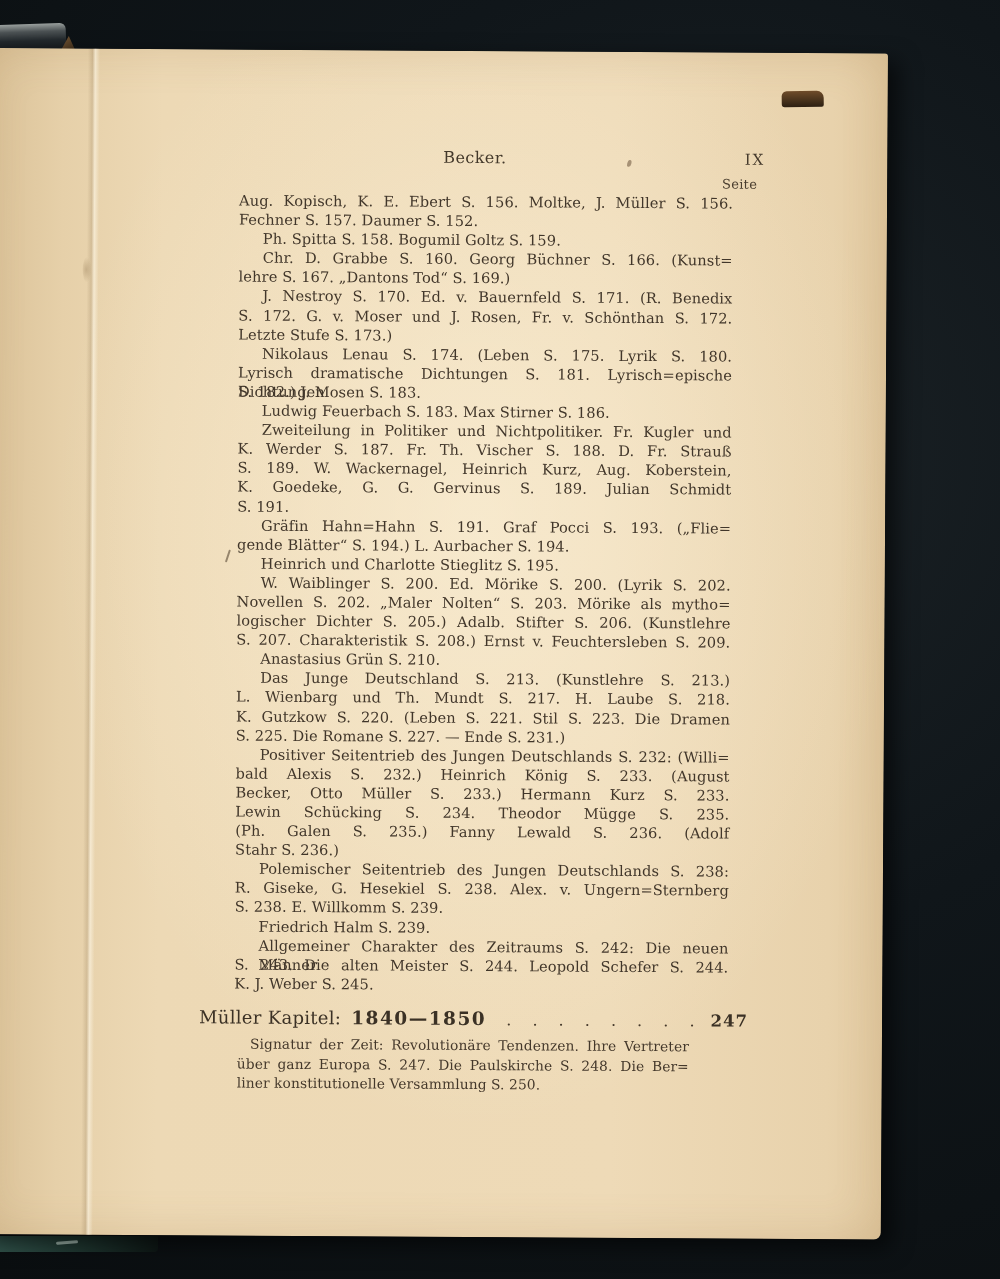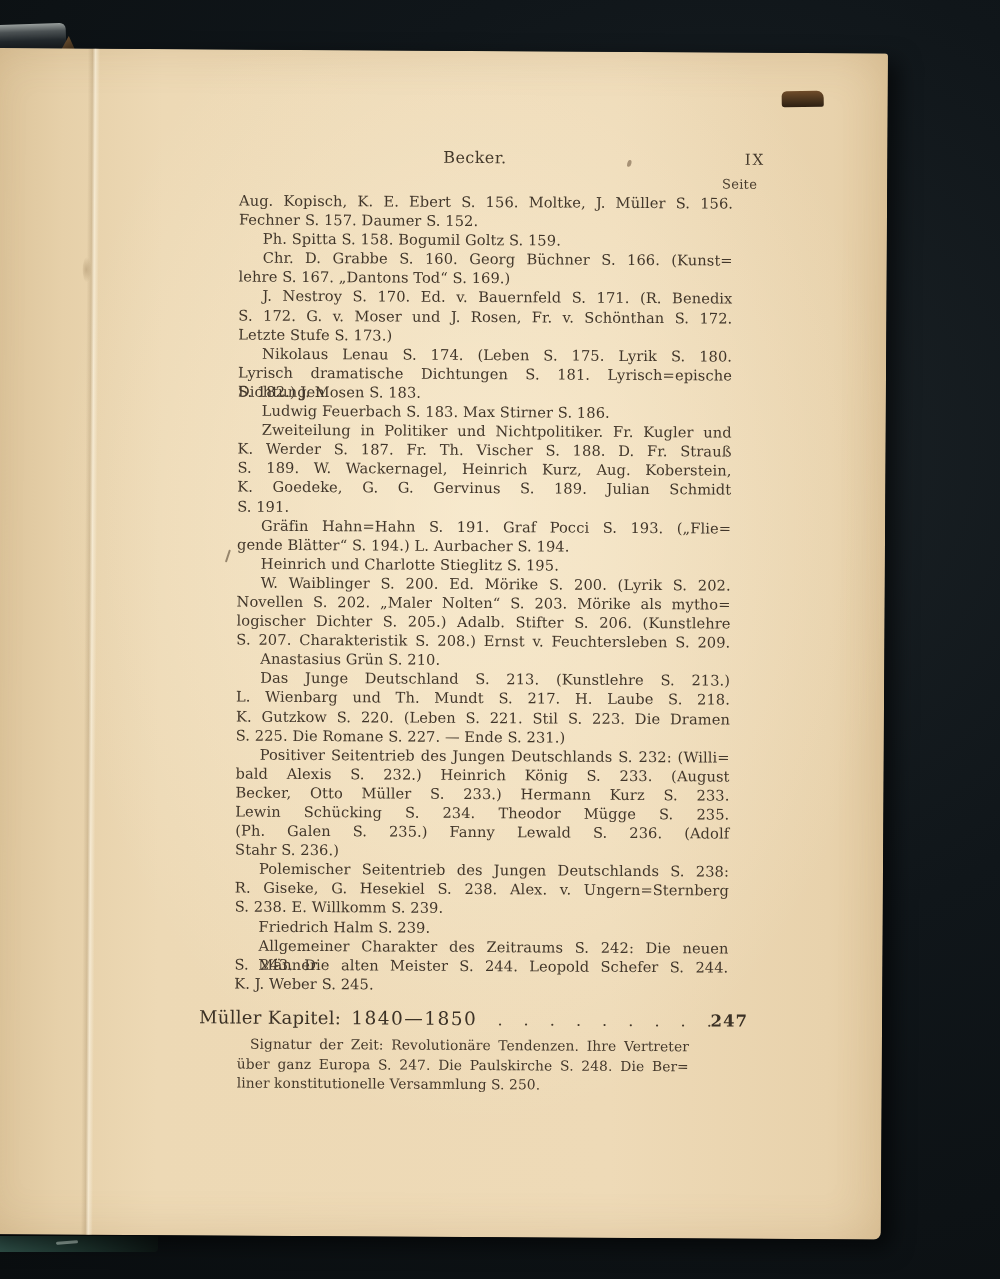--- a/index.html
+++ b/index.html
@@ -86,21 +86,21 @@
   }
   .line{height:19.1px;line-height:19.1px;white-space:normal;letter-spacing:.1px;}
   .line.ind{padding-left:24px;}
   .line.jst{text-align:justify;text-align-last:justify;}
 
   .chapter{
     position:absolute;left:223px;top:957px;width:549px;
     display:flex;align-items:baseline;color:#3b3125;
   }
   .chapter-label{font-size:18px;letter-spacing:.3px;white-space:nowrap;}
-  .chapter-dates{font-size:18.5px;font-weight:normal;letter-spacing:1.5px;margin-left:10px;white-space:nowrap;}
+  .chapter-dates{font-size:18.5px;font-weight:bold;letter-spacing:1.5px;margin-left:10px;white-space:nowrap;}
   .dot-leader{
     flex:1;overflow:hidden;white-space:nowrap;padding-left:20px;
     font-size:16px;word-spacing:16px;color:#45392b;
   }
   .chapter-page{font-size:16.5px;letter-spacing:1px;font-weight:bold;}
 
   .summary{
     position:absolute;left:261px;top:985px;width:452px;
     font-size:13.8px;color:#44382b;
   }

